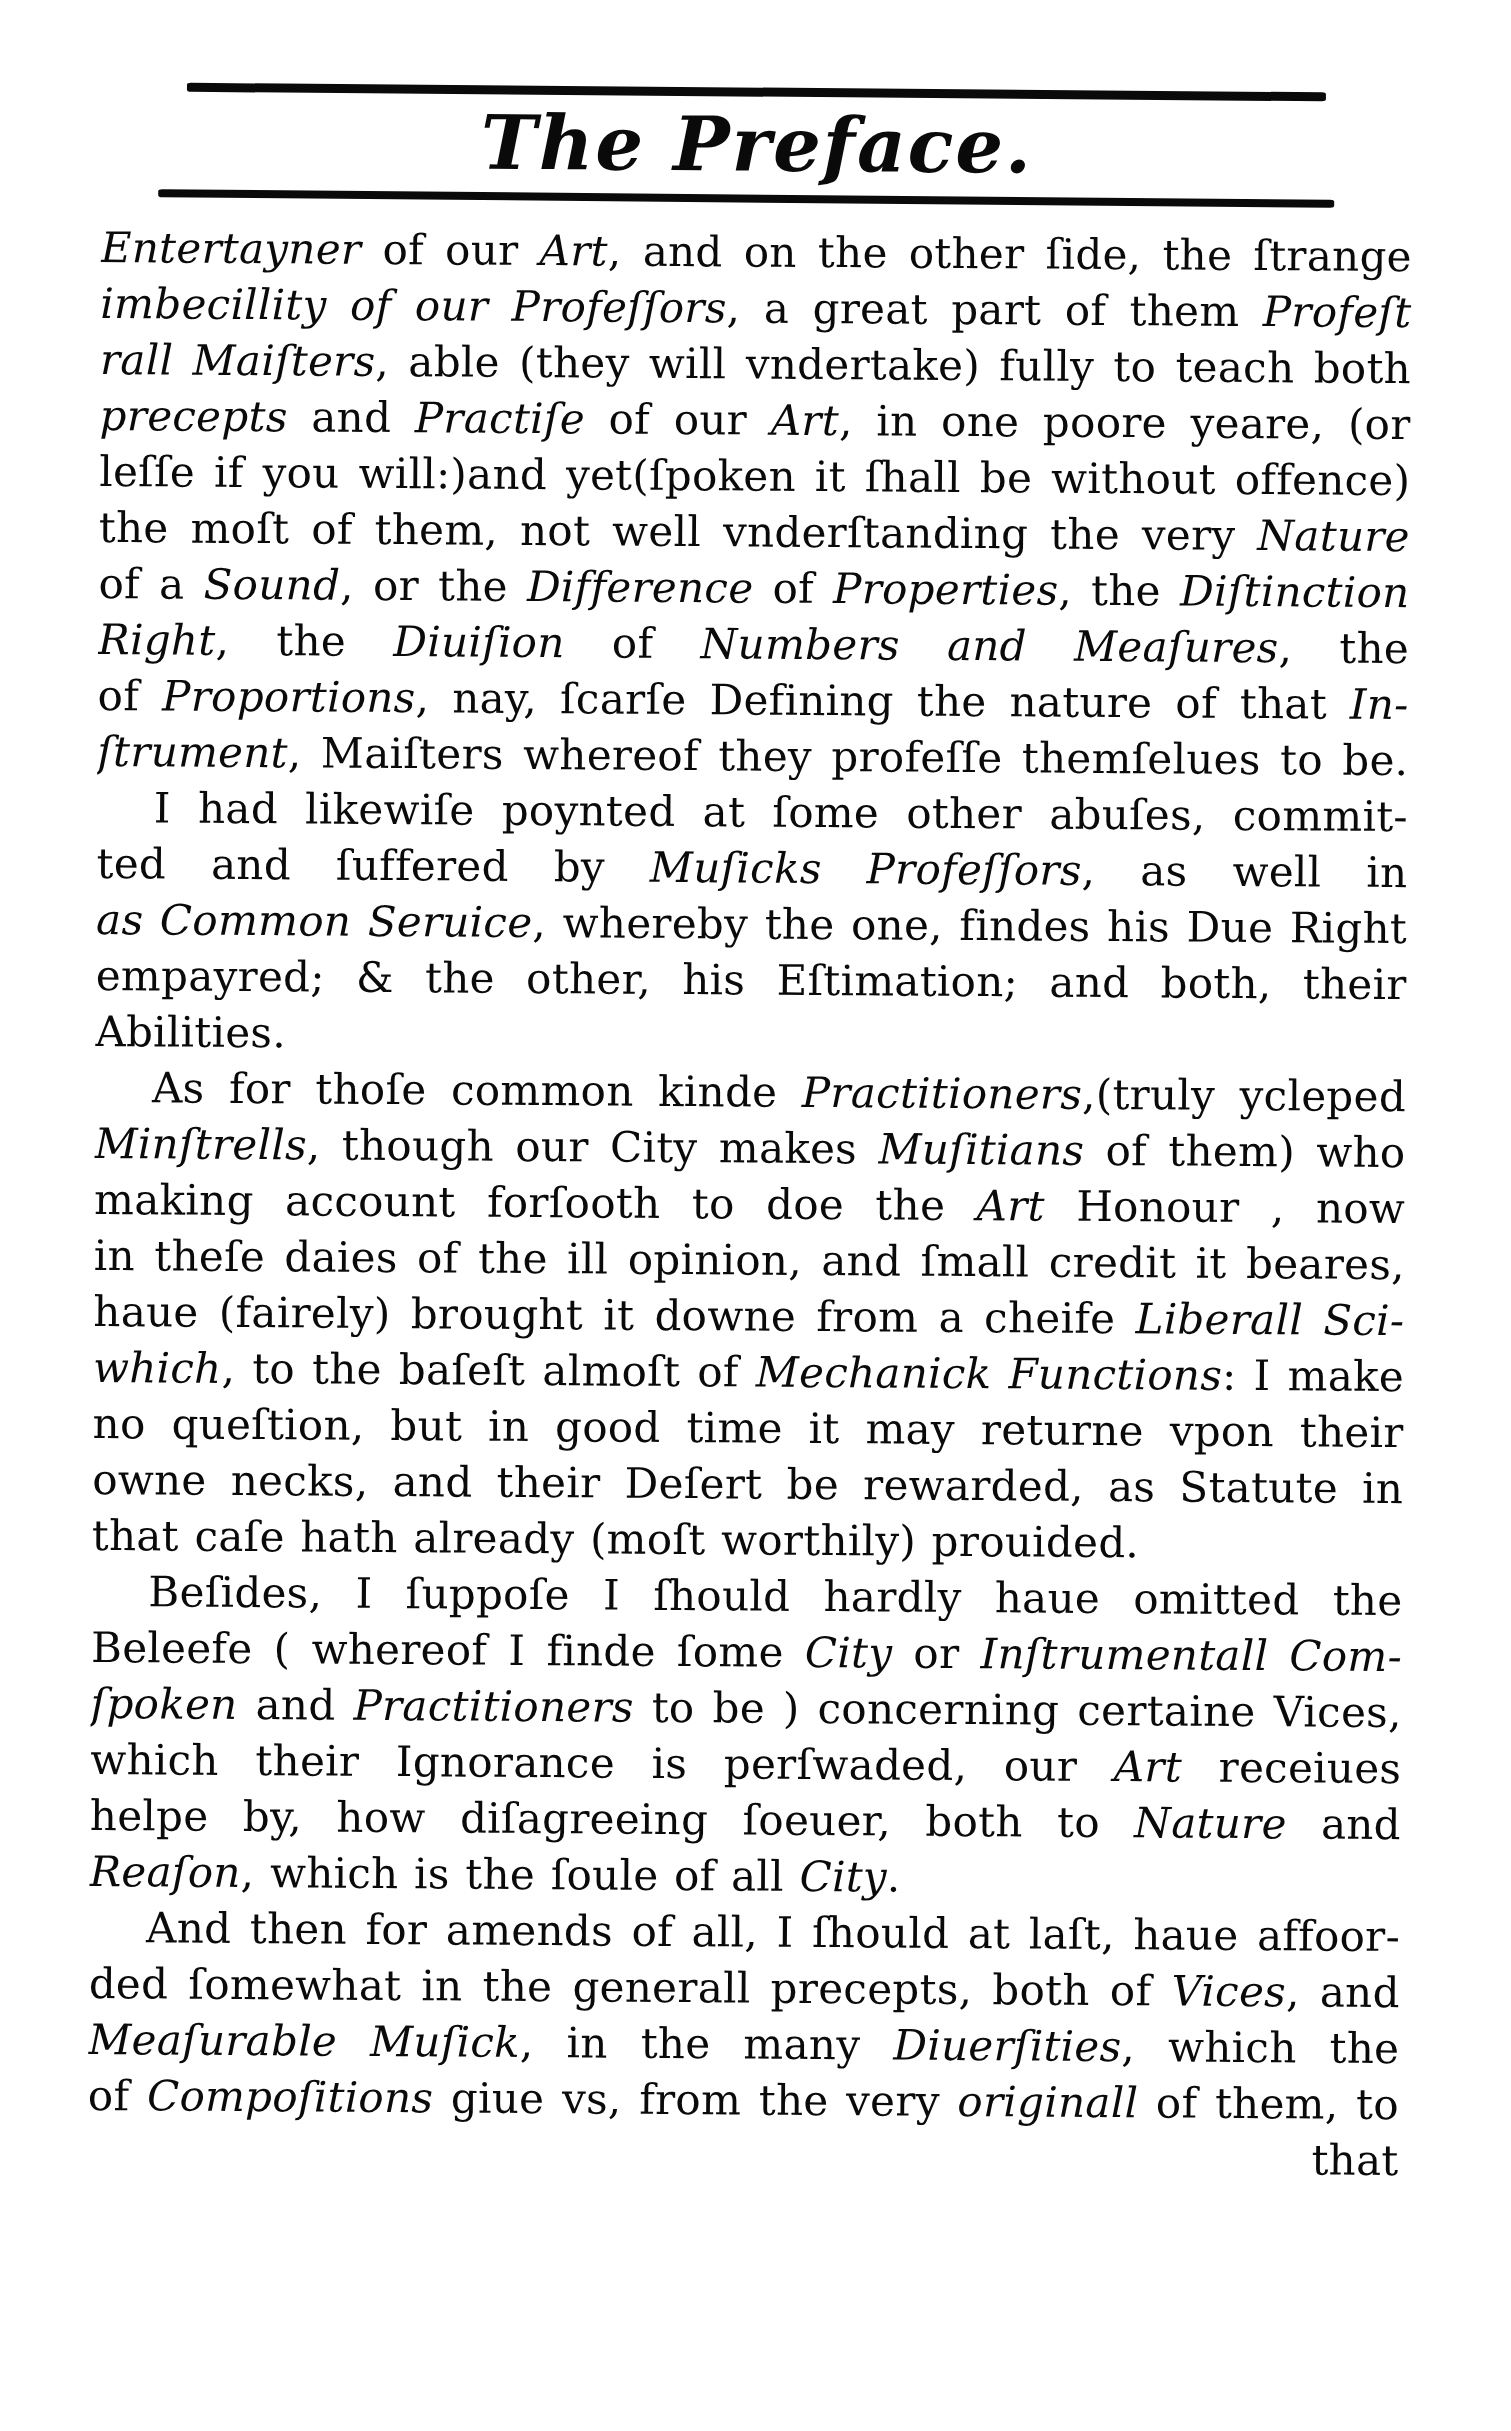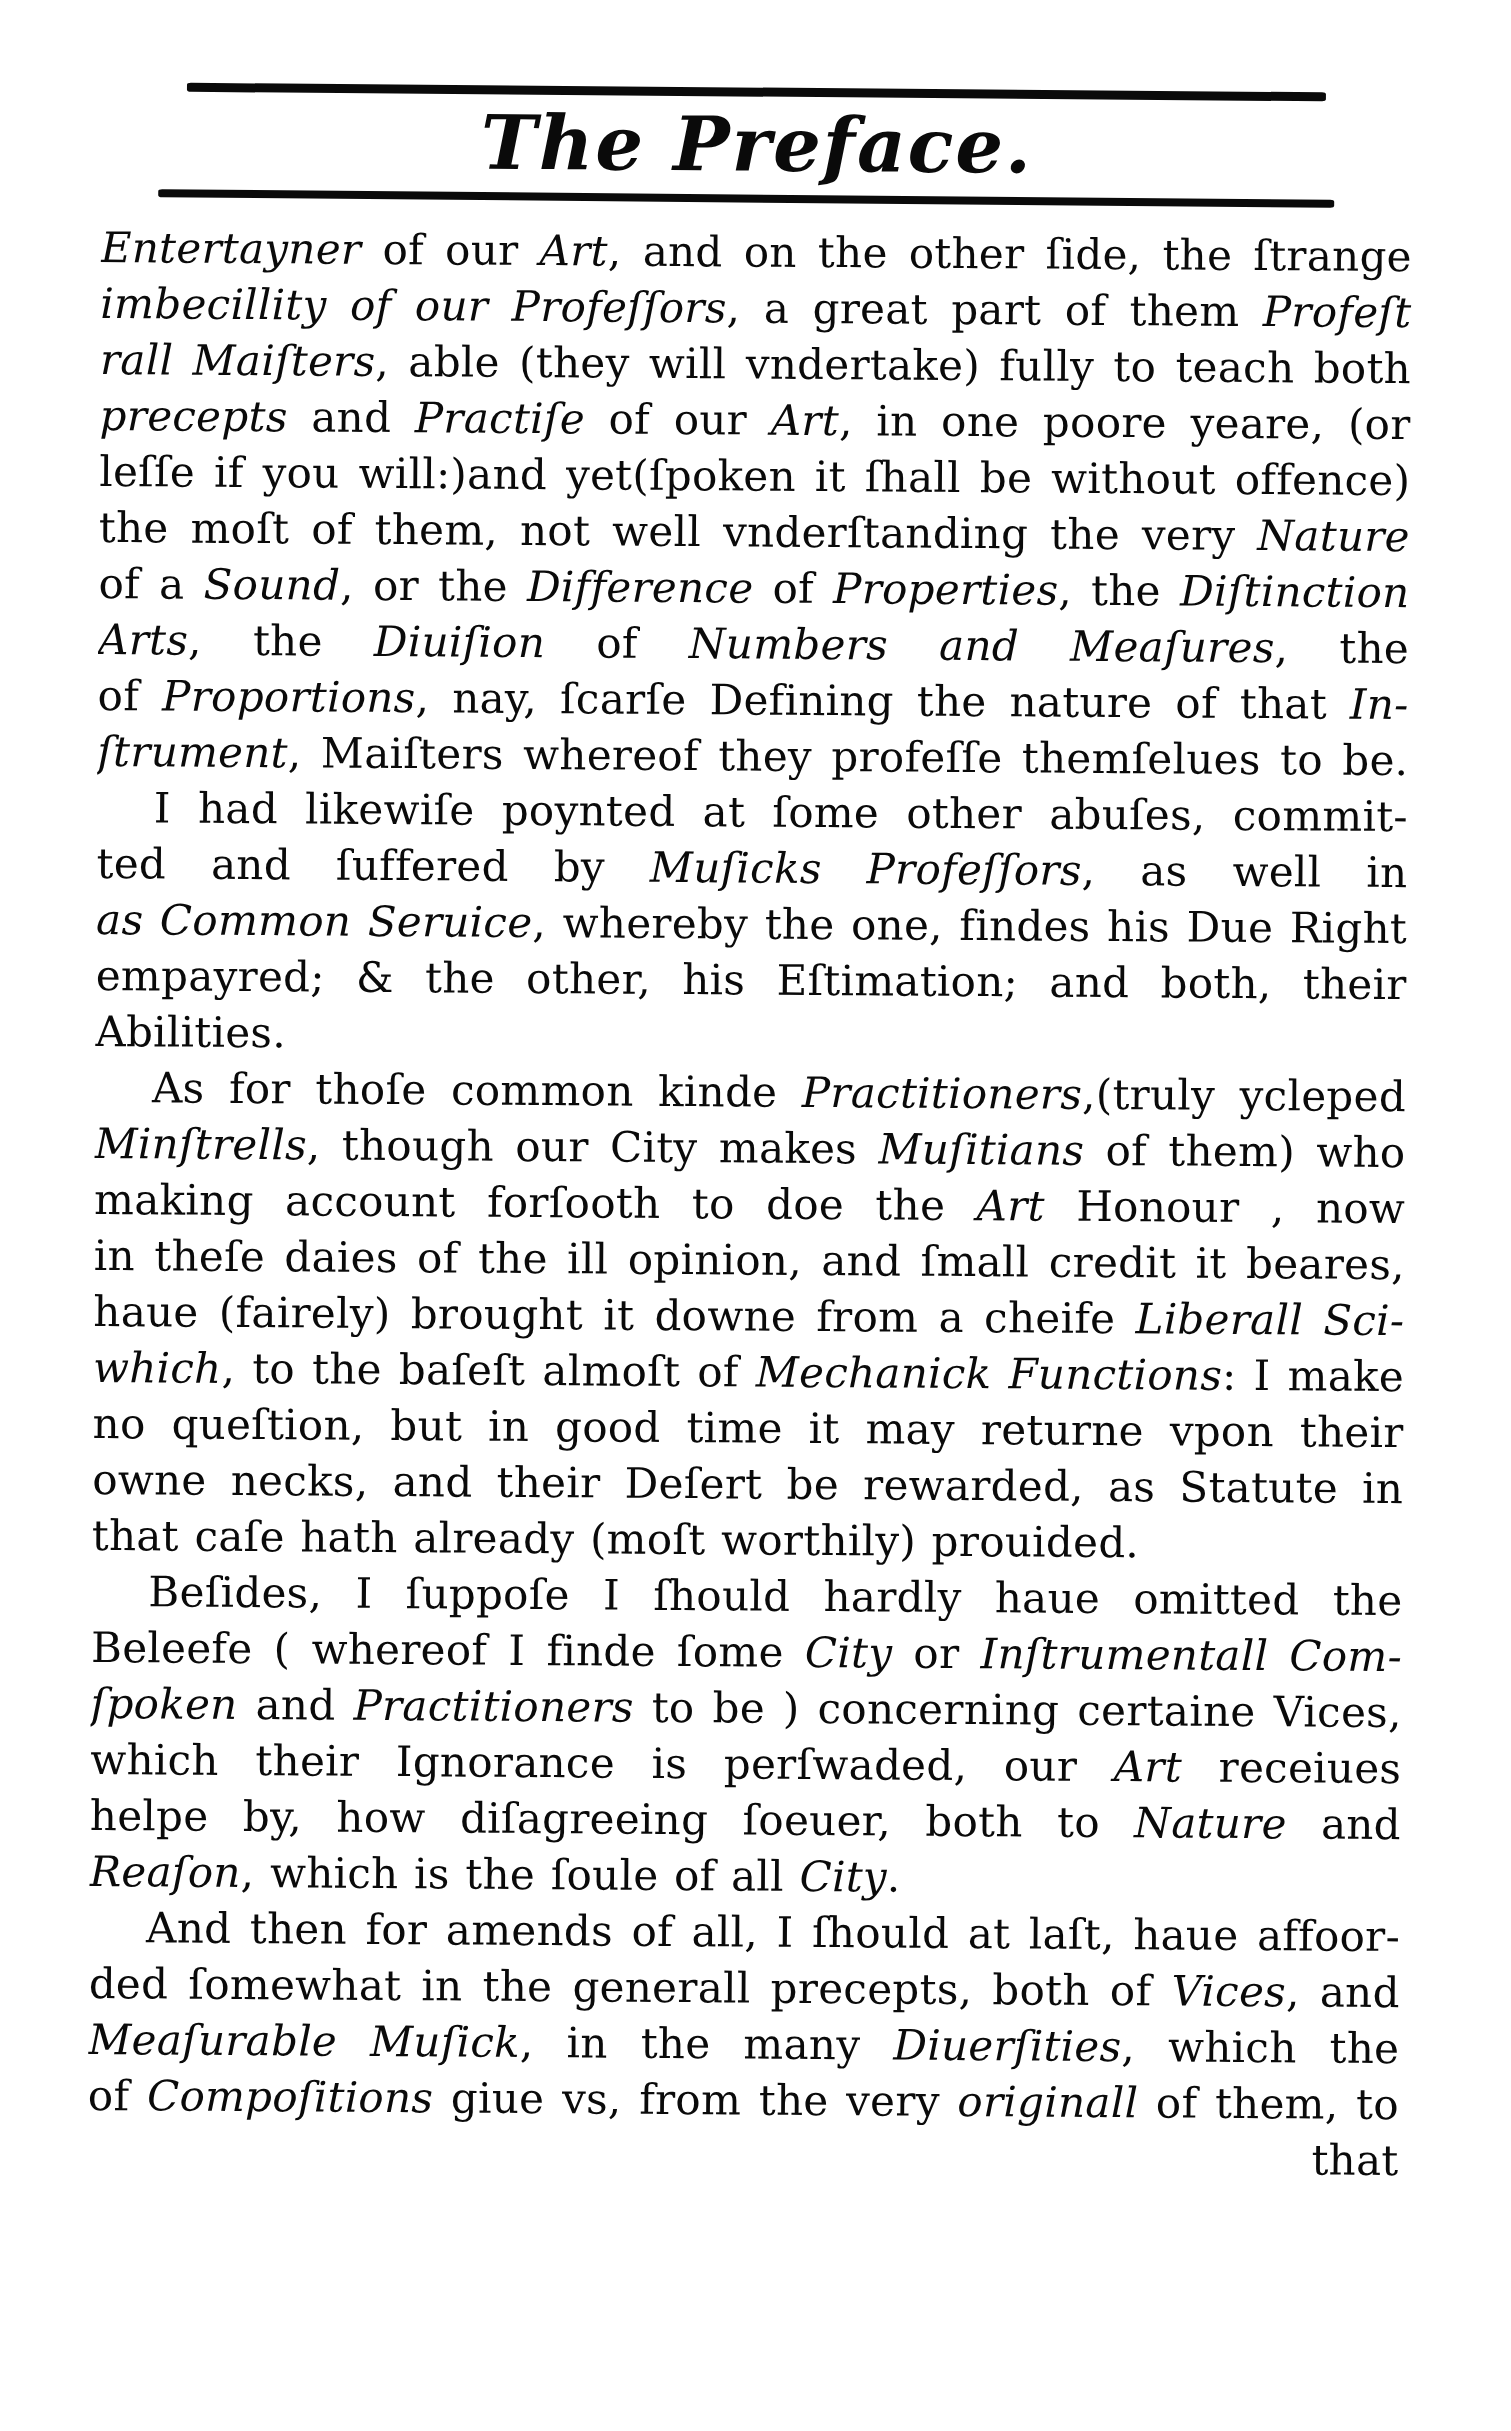--- a/index.html
+++ b/index.html
@@ -94,21 +94,21 @@
     <div class="page-title">The Preface.</div>
     <div class="rule mid" style="background: rgb(10, 10, 10);"></div>
     <div class="body-text">
         <div class="line j"><span class="it">Entertayner</span><span> of our </span><span class="it">Art</span><span>, and on the other ſide, the ſtrange</span></div>
         <div class="line j"><span class="it">imbecillity of our Profeſſors</span><span>, a great part of them </span><span class="it">Profeſt Gene-</span></div>
         <div class="line j"><span class="it">rall Maiſters</span><span>, able (they will vndertake) fully to teach both</span></div>
         <div class="line j"><span class="it">precepts</span><span> and </span><span class="it">Practiſe</span><span> of our </span><span class="it">Art</span><span>, in one poore yeare, (or</span></div>
         <div class="line j"><span>leſſe if you will:)and yet(ſpoken it ſhall be without offence)</span></div>
         <div class="line j"><span>the moſt of them, not well vnderſtanding the very </span><span class="it">Nature</span></div>
         <div class="line j"><span>of a </span><span class="it">Sound</span><span>, or the </span><span class="it">Difference</span><span> of </span><span class="it">Properties</span><span>, the </span><span class="it">Diſtinction</span><span> of</span></div>
-        <div class="line j"><span class="it">Arts</span><span>, the </span><span class="it">Diuiſion</span><span> of </span><span class="it">Numbers and Meaſures</span><span>, the </span><span class="it">inæqualitie</span></div>
+        <div class="line j"><span class="it">Right</span><span>, the </span><span class="it">Diuiſion</span><span> of </span><span class="it">Numbers and Meaſures</span><span>, the </span><span class="it">inæqualitie</span></div>
         <div class="line j"><span>of </span><span class="it">Proportions</span><span>, nay, ſcarſe Defining the nature of that </span><span class="it">In-</span></div>
         <div class="line j"><span class="it">ſtrument</span><span>, Maiſters whereof they profeſſe themſelues to be.</span></div>
         <div class="line j ind"><span>I had likewiſe poynted at ſome other abuſes, commit-</span></div>
         <div class="line j"><span>ted and ſuffered by </span><span class="it">Muſicks Profeſſors</span><span>, as well in </span><span class="it">Eccleſiaſticke</span></div>
         <div class="line j"><span class="it">as Common Seruice</span><span>, whereby the one, findes his Due Right</span></div>
         <div class="line j"><span>empayred; &amp; the other, his Eſtimation; and both, their</span></div>
         <div class="line"><span>Abilities.</span></div>
         <div class="line j ind"><span>As for thoſe common kinde </span><span class="it">Practitioners</span><span>,(truly ycleped</span></div>
         <div class="line j"><span class="it">Minſtrells</span><span>, though our City makes </span><span class="it">Muſitians</span><span> of them) who</span></div>
         <div class="line j"><span>making account forſooth to doe the </span><span class="it">Art</span><span> Honour , now</span></div>

